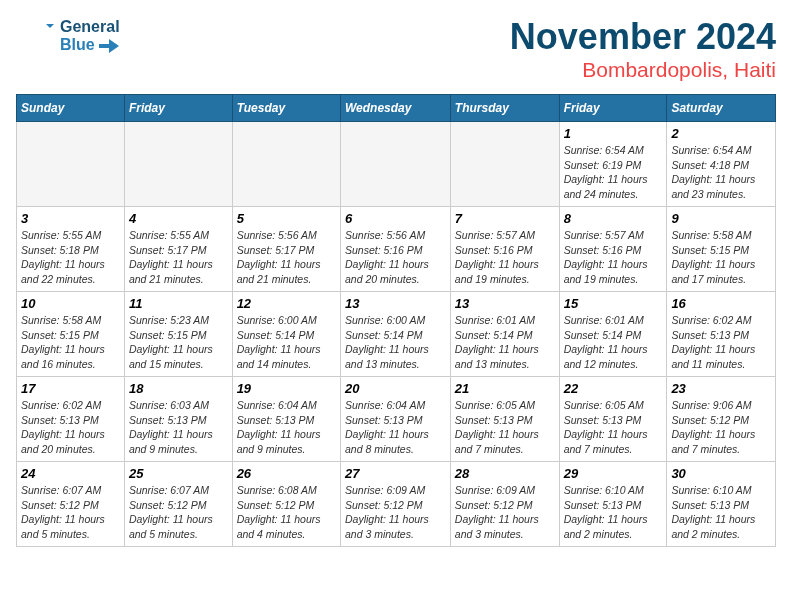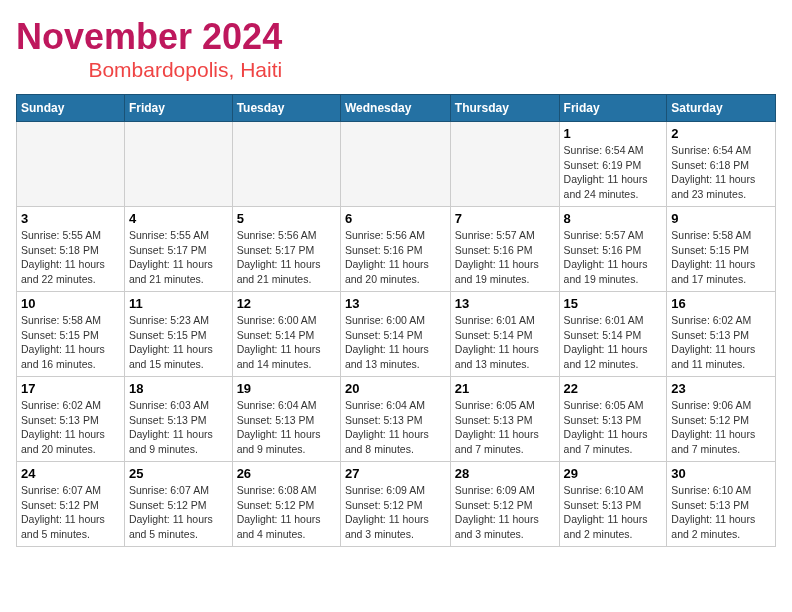--- a/index.html
+++ b/index.html
@@ -19,30 +19,31 @@
     .logo {
       display: flex;
       align-items: center;
     }
     .title-area {
       text-align: right;
     }
     .month-title {
       font-size: 36px;
       font-weight: bold;
-      color: #be185d;
+      color: #0c4a6e;
     }
     .subtitle {
       font-size: 21px;
       color: #ef4444;
     }
     .calendar {
       width: 100%;
       border-collapse: collapse;
       font-size: 11px;
+      font-style: italic;
     }
     .calendar th {
       background: #2471a3;
       color: #fff;
       padding: 6px 4px;
       text-align: left;
       font-size: 12px;
       border: 1px solid #1a5276;
     }
     .calendar td {
@@ -67,20 +68,38 @@
     .day-info {
       color: #333;
       line-height: 1.4;
       font-size: 10.5px;
     }
   </style>
 </head>
 <body>
 
 <div class="header-area">
+  <div class="logo">
+  <div style="display:flex;align-items:center;">
+    <svg width="40" height="40" viewBox="0 0 40 40">
+      <rect x="0" y="0" width="40" height="40" fill="none"></rect>
+
+      <polygon points="30,8 38,16 34,12 38,8" fill="#2980b9"></polygon>
+      <rect x="0" y="0" width="0" height="0" fill="none"></rect>
+    </svg>
+    <div style="margin-left:4px;">
+      <div style="font-size:16px;line-height:1.1;"><span style="color:#1a5276;font-weight:bold;">General</span></div>
+      <div style="font-size:16px;line-height:1.1;"><span style="color:#2980b9;font-weight:bold;">Blue</span>
+        <svg width="20" height="14" viewBox="0 0 20 14" style="vertical-align:middle;">
+          <polygon points="10,0 20,7 10,14 10,9 0,9 0,5 10,5" fill="#2980b9"></polygon>
+        </svg>
+      </div>
+    </div>
+  </div>
+</div>
   <div class="title-area">
     <div class="month-title">November 2024</div>
     <div class="subtitle">Bombardopolis, Haiti</div>
   </div>
 </div>
 
 <table class="calendar">
   <thead>
     <tr>
     <th>Sunday</th>
@@ -104,21 +123,21 @@
         <div class="day-info">
           <div>Sunrise: 6:54 AM</div>
           <div>Sunset: 6:19 PM</div>
           <div>Daylight: 11 hours and 24 minutes.</div>
         </div>
         </td>
         <td>
           <div class="day-num">2</div>
         <div class="day-info">
           <div>Sunrise: 6:54 AM</div>
-          <div>Sunset: 6:18 PM</div>
+          <div>Sunset: 4:18 PM</div>
           <div>Daylight: 11 hours and 23 minutes.</div>
         </div>
         </td>
       </tr>
       <tr>
         <td>
           <div class="day-num">3</div>
         <div class="day-info">
           <div>Sunrise: 5:55 AM</div>
           <div>Sunset: 5:18 PM</div>

